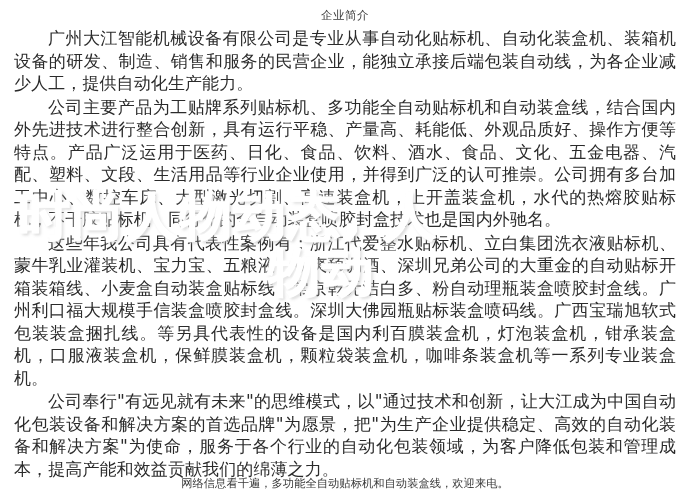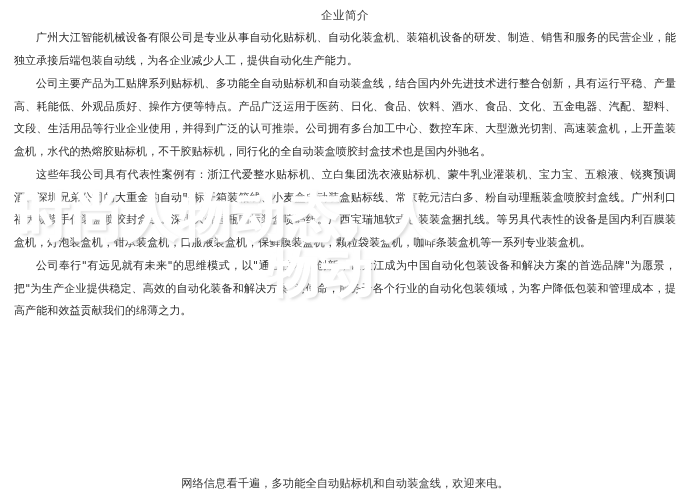--- a/index.html
+++ b/index.html
@@ -24,21 +24,21 @@
   .doc-title {
     text-align: center;
     font-size: 11.5px;
     color: #3a3a3a;
     line-height: 18px;
     margin: 0 0 3px 0;
     letter-spacing: 0.5px;
   }
   .body-text p {
     margin: 0 0 1px 0;
-    font-size: 11px;
+    font-size: 17px;
     line-height: 22.5px;
     color: #2b2b2b;
     text-align: justify;
     text-indent: 2em;
     letter-spacing: 0.1px;
   }
   .footer-note {
     position: absolute;
     left: 0;
     right: 0;

